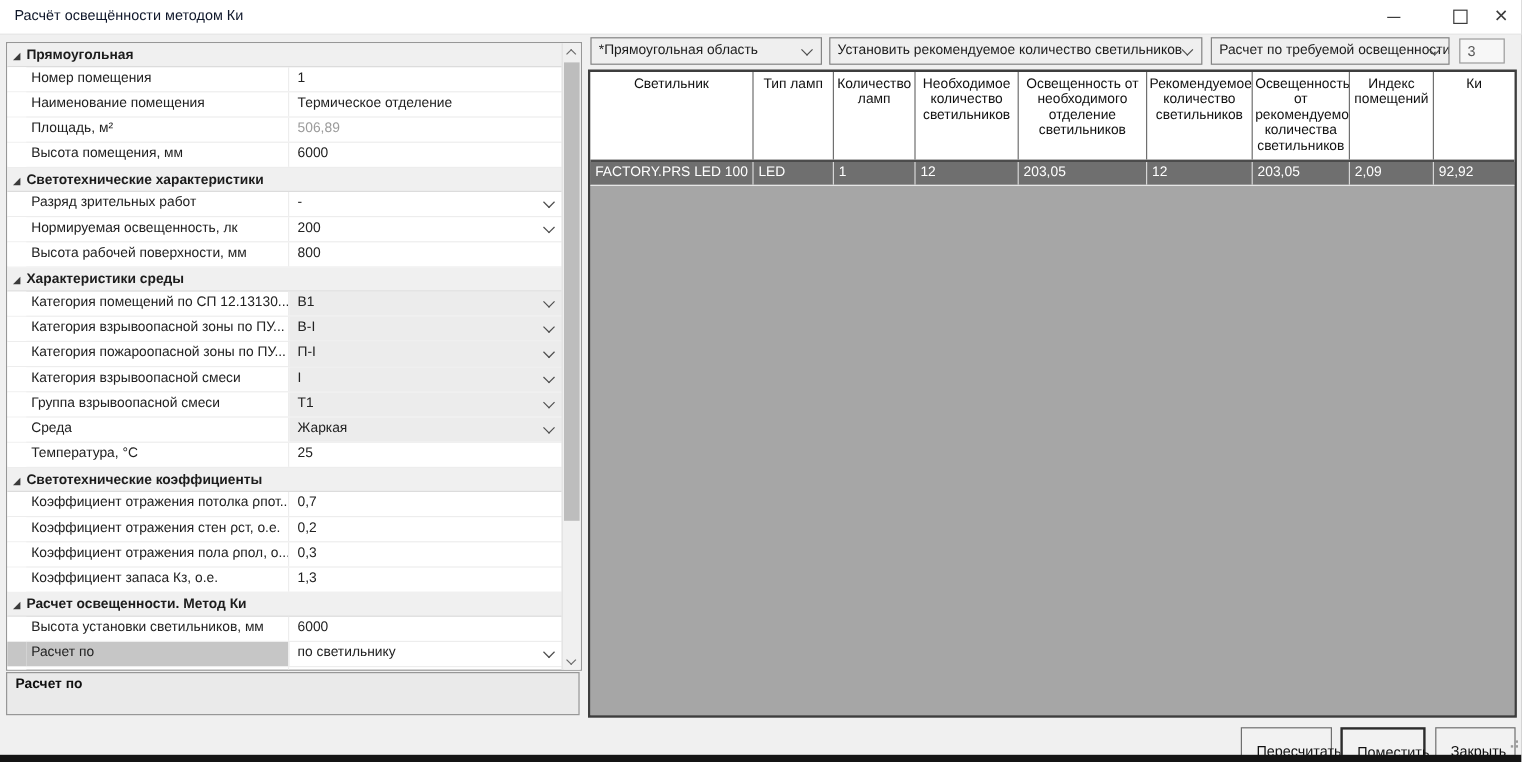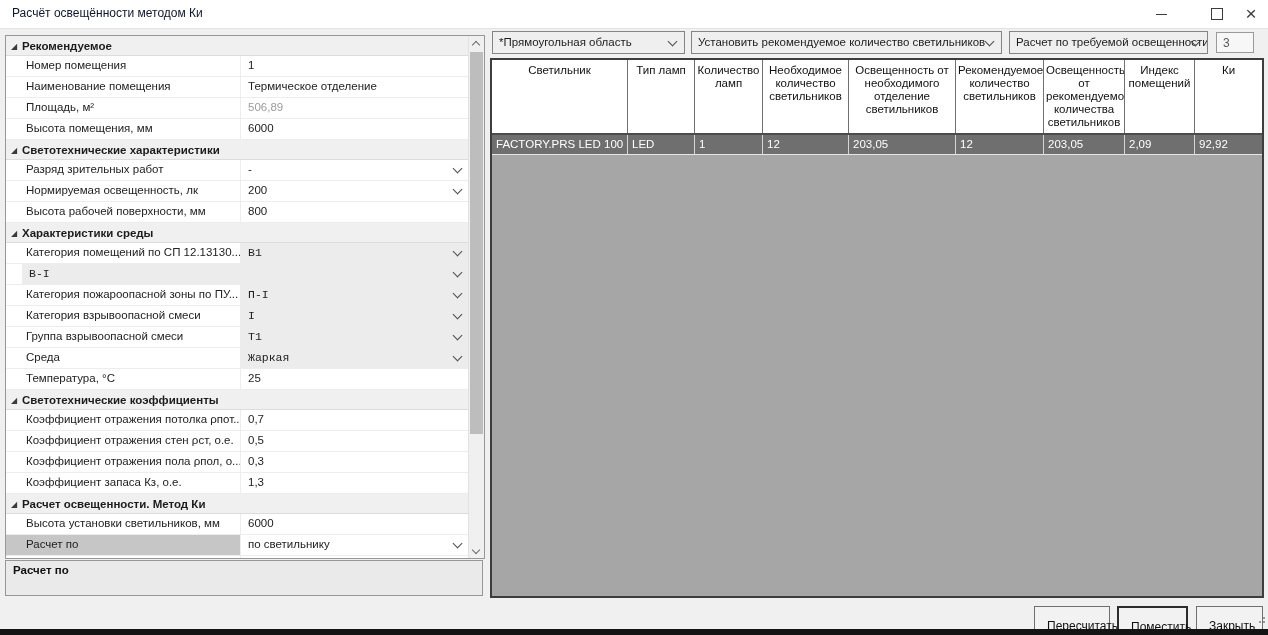--- a/index.html
+++ b/index.html
@@ -20,21 +20,21 @@
   .pg{position:absolute;left:5px;top:35px;width:478px;height:522px;background:#ffffff;border:1px solid #979797;}
   .pg-inner{position:absolute;left:0;top:0;right:15px;bottom:0;overflow:hidden;}
   .pg-sec{display:flex;align-items:center;height:19px;background:#f0f0f0;border-bottom:1px solid #dcdcdc;}
   .pg-sec .tri{width:16px;text-align:center;font-size:8px;color:#3a3a3a;padding-top:1px;}
   .pg-sec .sec-title{font-weight:bold;font-size:11.5px;color:#1c1c1c;}
   .pg-row{display:flex;height:20px;border-bottom:1px solid #ededed;position:relative;justify-content:flex-end;}
   .pg-gutter{width:16px;background:#ffffff;}
   .pg-label{width:212px;padding:3px 2px 0 4px;font-size:11.5px;color:#222;border-right:1px solid #ededed;white-space:nowrap;overflow:hidden;}
   .pg-value{flex:1;position:relative;padding:3px 2px 0 7px;font-size:11.5px;color:#222;white-space:nowrap;overflow:hidden;}
   .pg-row.muted .pg-value{color:#9b9b9b;}
-  .pg-row.dd-gray .pg-value{background:#ececec;font-family:Liberation Mono, monospace;}
+  .pg-row.dd-gray .pg-value{background:#ececec;}
   .pg-row.selected .pg-gutter,.pg-row.selected .pg-label{background:#c6c6c6;}
   .chev{position:absolute;right:8px;top:50%;width:6px;height:6px;margin-top:-5px;border-right:1px solid #4d4d4d;border-bottom:1px solid #4d4d4d;transform:rotate(45deg);}
 
   
   .pg-scroll{position:absolute;right:0;top:0;width:15px;height:100%;background:#f0f0f0;border-left:1px solid #e2e2e2;}
   .sb-btn{position:absolute;left:1px;width:13px;height:15px;background:#f0f0f0;}
   .sb-up{top:0;}
   .sb-down{bottom:0;}
   .sb-arrow{position:absolute;left:3px;width:5px;height:5px;border-right:1px solid #6a6a6a;border-bottom:1px solid #6a6a6a;}
   .sb-up .sb-arrow{top:6px;transform:rotate(-135deg);}
@@ -90,21 +90,21 @@
     <button class="winbtn cls">
         <span>×</span>
       </button>
   </div>
 
   <div class="pg">
     <div class="pg-inner">
 
       <div class="pg-sec">
         <span class="tri">◢</span>
-        <span class="sec-title">Рекомендуемое</span>
+        <span class="sec-title">Прямоугольная</span>
       </div>
       <div class="pg-row">
         <div class="pg-gutter"></div>
         <div class="pg-label">Номер помещения</div>
         <div class="pg-value">1</div>
       </div>
       <div class="pg-row">
         <div class="pg-gutter"></div>
         <div class="pg-label">Наименование помещения</div>
         <div class="pg-value">Термическое отделение</div>
@@ -147,20 +147,21 @@
         <span class="sec-title">Характеристики среды</span>
       </div>
       <div class="pg-row dd-gray">
         <div class="pg-gutter"></div>
         <div class="pg-label">Категория помещений по СП 12.13130...</div>
         <div class="pg-value">В1</div>
         <span class="chev"></span>
       </div>
       <div class="pg-row dd-gray">
         <div class="pg-gutter"></div>
+        <div class="pg-label">Категория взрывоопасной зоны по ПУ...</div>
         <div class="pg-value">В-I</div>
         <span class="chev"></span>
       </div>
       <div class="pg-row dd-gray">
         <div class="pg-gutter"></div>
         <div class="pg-label">Категория пожароопасной зоны по ПУ...</div>
         <div class="pg-value">П-I</div>
         <span class="chev"></span>
       </div>
       <div class="pg-row dd-gray">
@@ -192,21 +193,21 @@
         <span class="sec-title">Светотехнические коэффициенты</span>
       </div>
       <div class="pg-row">
         <div class="pg-gutter"></div>
         <div class="pg-label">Коэффициент отражения потолка ρпот...</div>
         <div class="pg-value">0,7</div>
       </div>
       <div class="pg-row">
         <div class="pg-gutter"></div>
         <div class="pg-label">Коэффициент отражения стен ρст, о.е.</div>
-        <div class="pg-value">0,5</div>
+        <div class="pg-value">0,2</div>
       </div>
       <div class="pg-row">
         <div class="pg-gutter"></div>
         <div class="pg-label">Коэффициент отражения пола ρпол, о...</div>
         <div class="pg-value">0,3</div>
       </div>
       <div class="pg-row">
         <div class="pg-gutter"></div>
         <div class="pg-label">Коэффициент запаса Кз, о.е.</div>
         <div class="pg-value">1,3</div>

